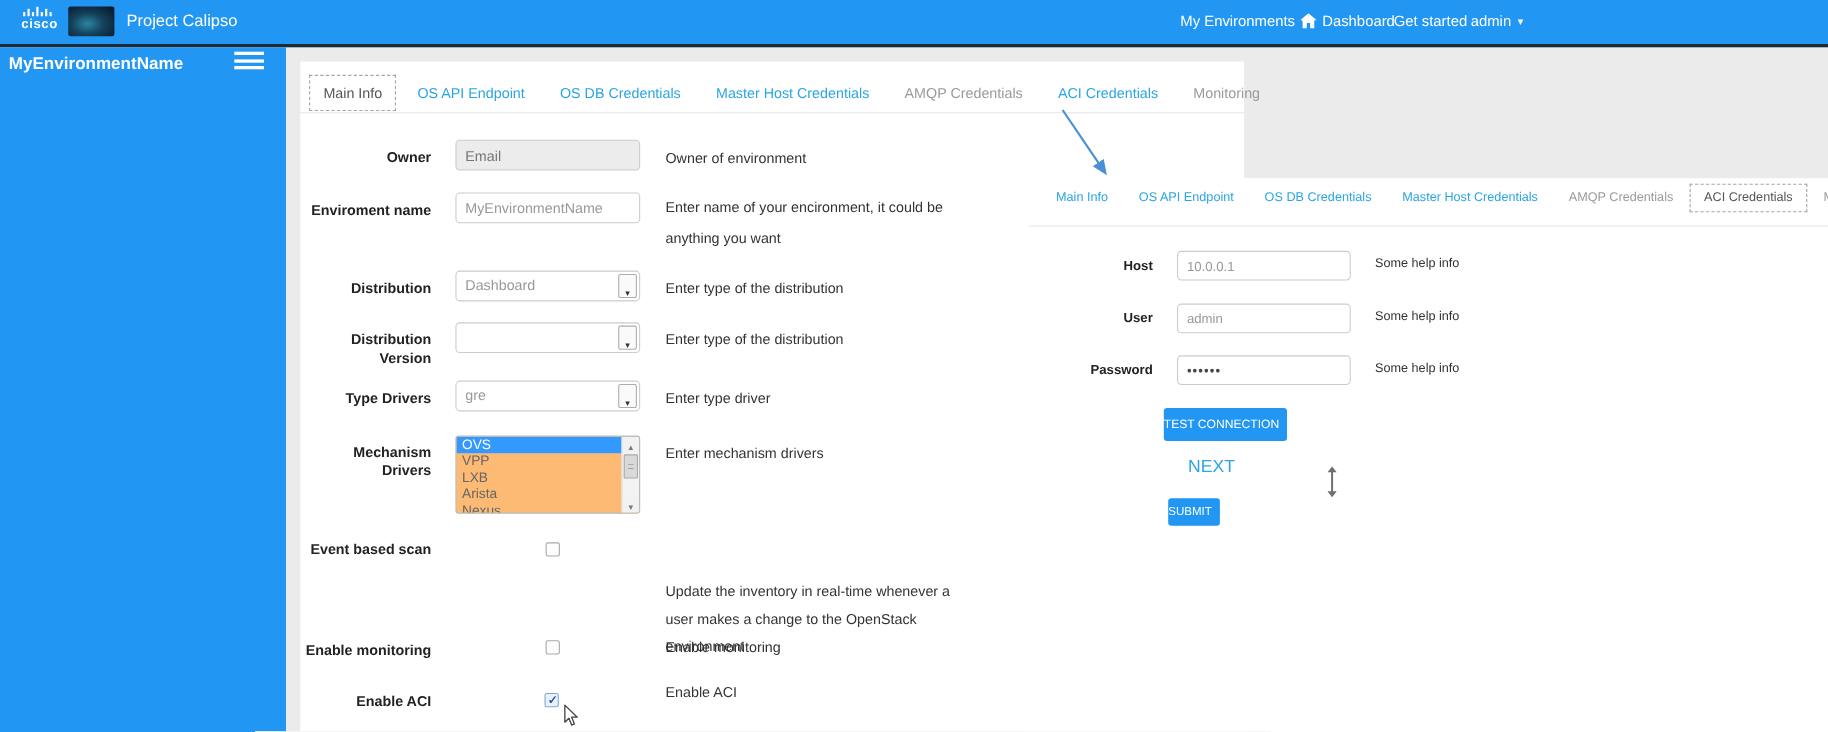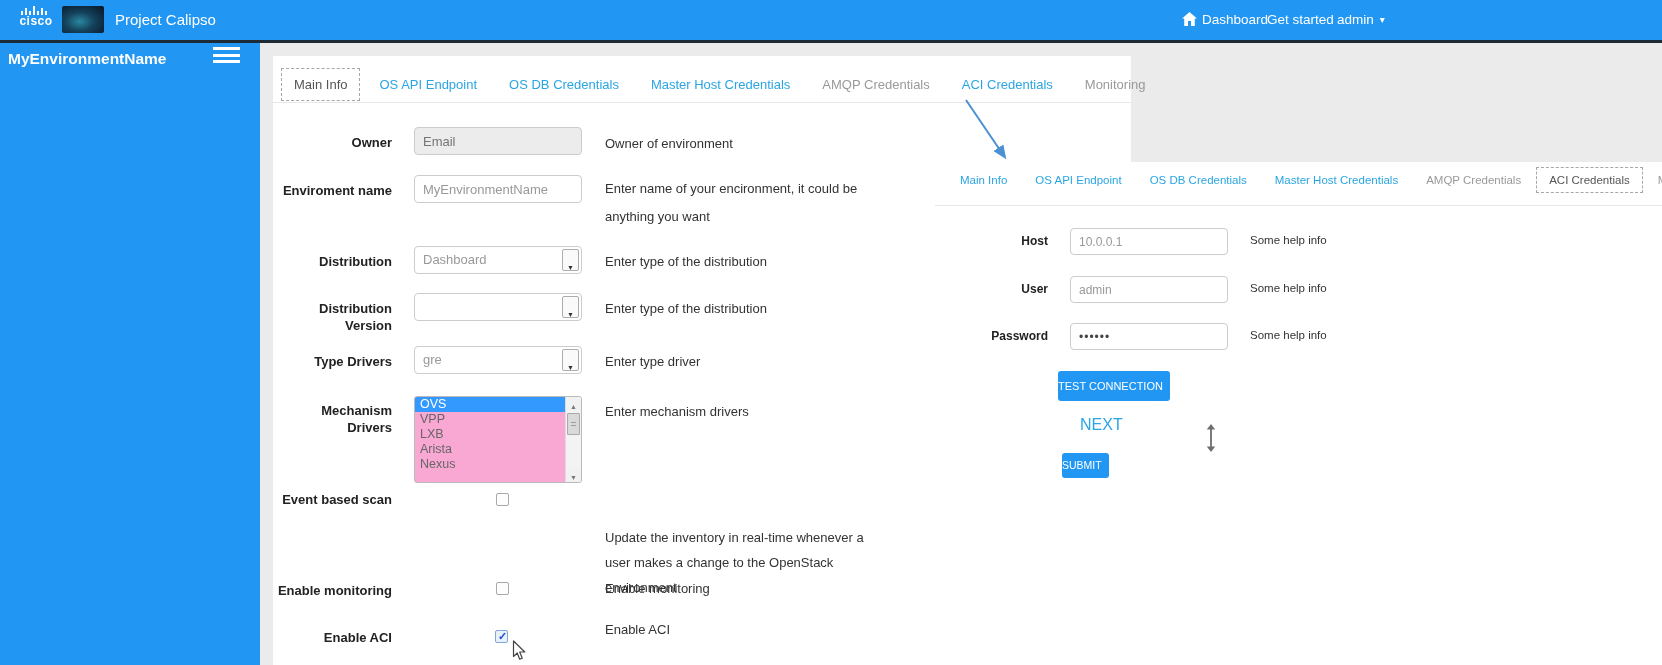--- a/index.html
+++ b/index.html
@@ -60,21 +60,21 @@
   .flabel{position:absolute;left:0;width:119px;text-align:right;font-weight:bold;color:var(--label_dark);line-height:17px;}
   .finput,.sel{position:absolute;left:141px;width:168px;height:28px;border:1px solid var(--border_light);border-radius:4px;
     font-size:13px;color:var(--value_gray);padding:0 8px;background:#fff;outline:none;}
   .finput:disabled{background:#ececec;color:#9a9a9a;}
   .sel{cursor:pointer;line-height:26px;overflow:hidden;}
   .sel-btn{position:absolute;right:2px;top:2px;bottom:2px;width:17px;background:#fafafa;border:1px solid #adadad;border-radius:2px;cursor:pointer;}
   .sel-btn::after{content:"▼";position:absolute;left:0;right:0;top:50%;margin-top:-5px;text-align:center;font-size:7px;color:#333;}
   .fhelp{position:absolute;left:332px;width:285px;color:var(--help_text);line-height:20px;}
   .lh25{line-height:25px;margin-top:40px;} .lh28{line-height:28px;}
 
-  .listbox{position:absolute;left:141px;width:168px;height:87px;border:1px solid #bbb;border-radius:3px;background:#f9a8d4;overflow:hidden;}
+  .listbox{position:absolute;left:141px;width:168px;height:71px;border:1px solid #bbb;border-radius:3px;background:#fdba74;overflow:hidden;}
   .lopt{line-height:15px;padding:0 0 0 5px;font-size:12.5px;color:#666;white-space:nowrap;cursor:default;}
   .lopt.selected{background:var(--select_highlight);color:#fff;}
   .lb-scroll{position:absolute;right:0;top:0;bottom:0;width:16px;background:#f3f3f3;border-left:1px solid #ddd;}
   .lb-up,.lb-down{position:absolute;left:0;right:0;height:14px;background:#f1f1f1;text-align:center;cursor:pointer;}
   .lb-up{top:0;} .lb-down{bottom:0;}
   .lb-up::after{content:"▲";font-size:7px;color:#777;line-height:14px;}
   .lb-down::after{content:"▼";font-size:7px;color:#777;line-height:14px;}
   .lb-thumb{position:absolute;left:1px;right:1px;top:16px;height:22px;background:#d9d9d9;border:1px solid #aaa;border-radius:1px;cursor:pointer;}
   .lb-thumb::after{content:"";position:absolute;left:3px;right:3px;top:8px;height:6px;
     background:repeating-linear-gradient(to bottom,#9f9f9f 0 1px,transparent 1px 3px);}
@@ -113,20 +113,21 @@
           <rect x="16" y="5" width="2" height="4"></rect>
             <rect x="20" y="2" width="2" height="7"></rect>
           <rect x="24" y="5" width="2" height="4"></rect>
         </g>
       </svg>
       <div class="brand-text">cisco</div>
     </div>
     <div class="app-logo-img"></div>
     <div class="app-title">Project Calipso</div>
 
+    <div class="nav-item nav-env caret">My Environments</div>
     <div class="nav-item nav-dash">
       <svg width="15" height="14" viewBox="0 0 15 14">
         <path d="M7.5 0 L15 6.5 L12.8 6.5 L12.8 14 L9 14 L9 9 L6 9 L6 14 L2.2 14 L2.2 6.5 L0 6.5 Z" fill="#fff"></path>
       </svg><span>Dashboard</span>
     </div>
     <div class="nav-item nav-get">Get started</div>
     <div class="nav-item nav-admin caret">admin</div>
 
   </header>
 

